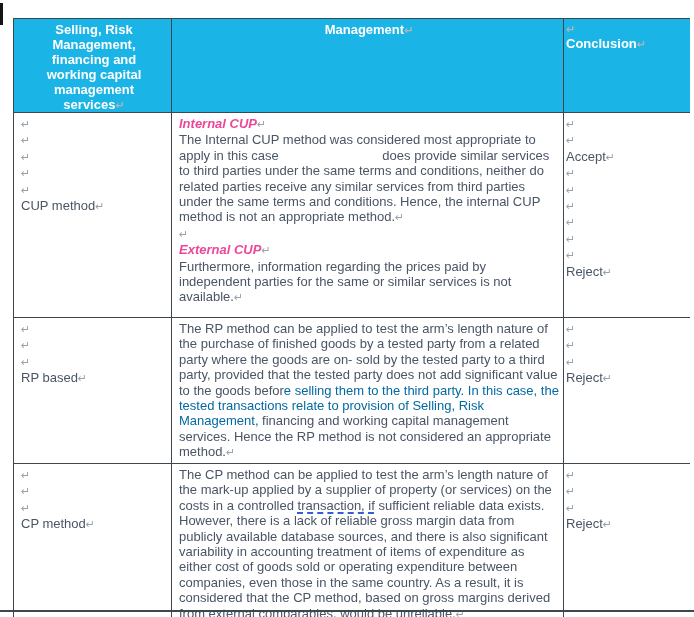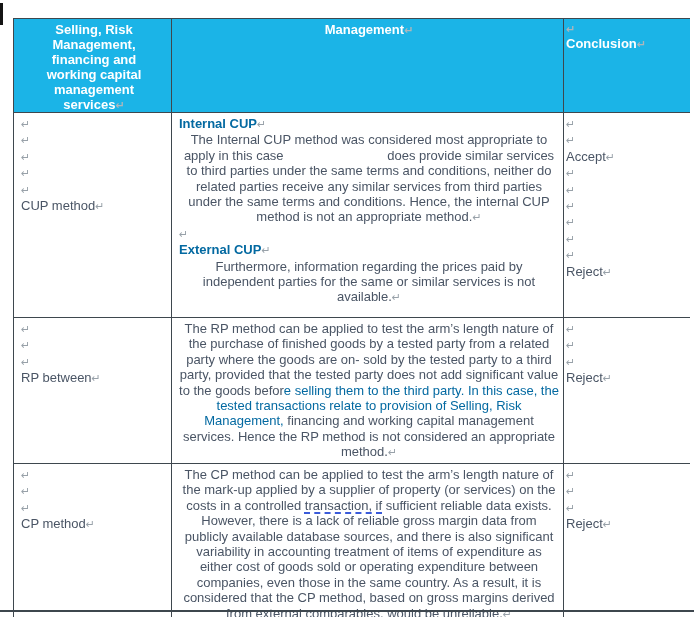--- a/index.html
+++ b/index.html
@@ -21,22 +21,22 @@
   tr.r1 .cin{height:140px;}
   tr.r2 .cin{height:167px;}
   .meth .cin,.disc .cin{padding:1px 4px 0 7px;}
   .conc .cin{padding:1px 2px 0 2px;}
   .hwrap{max-width:118px;margin:1px auto 0;line-height:14.9px;}
   .hconc-line{text-align:left;line-height:13px;}
   .mark{color:#98A1A9;font-size:11px;}
   th .mark{color:#aeb6bb;}
   .line{min-height:15.4px;}
   .center{text-align:left;}
-  p.para{margin:0;text-align:center;}
-  .bold-head{font-weight:700;color:#0369a1;}
+  p.para{margin:0;}
+  .bold-head{font-weight:700;color:#ec4899;font-style:italic;}
   .dark{color:#0369a1;}
   .grammar{text-decoration:underline dashed #3A5BD9 2px;text-underline-offset:3px;}
   .spell{text-decoration:underline wavy #D63426 1px;text-underline-offset:2px;margin-top:11px;}
   .gap{display:inline-block;width:100px;}
 </style>
 </head>
 <body>
 
 <div class="edge-bar"></div>
 
@@ -106,21 +106,21 @@
               <div class="line center"><span>Reject</span><span class="mark">↵</span></div>
             </div>
           </td>
         </tr>
         <tr class="r1">
           <td class="meth">
             <div class="cin">
               <div class="line"><span class="mark">↵</span></div>
               <div class="line"><span class="mark">↵</span></div>
               <div class="line"><span class="mark">↵</span></div>
-              <div class="line"><span>RP between</span><span class="mark">↵</span></div>
+              <div class="line"><span>RP based</span><span class="mark">↵</span></div>
             </div>
           </td>
           <td class="disc">
             <div class="cin">
               <p class="para"><span>The RP method can be applied to test the arm’s length nature of the purchase of finished goods by a tested party from a related party where the goods are on- sold by the tested party to a third party, provided that the tested party does not add significant value to the goods befor</span><span class="dark">e selling them to the third party. In this case, the tested transactions relate to provision of Selling, Risk Management,</span><span> financing and working capital management services. Hence the RP method is not considered an appropriate method.</span><span class="mark">↵</span></p>
             </div>
           </td>
           <td class="conc">
             <div class="cin">
               <div class="line"><span class="mark">↵</span></div>

